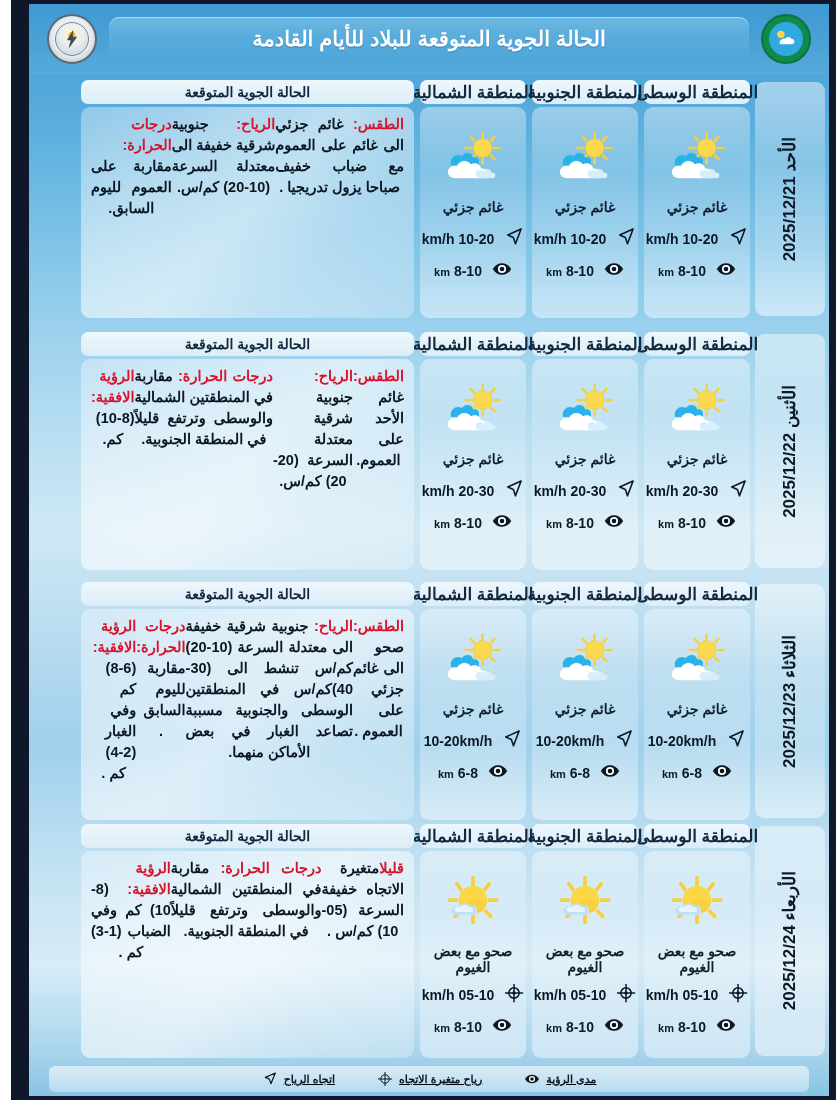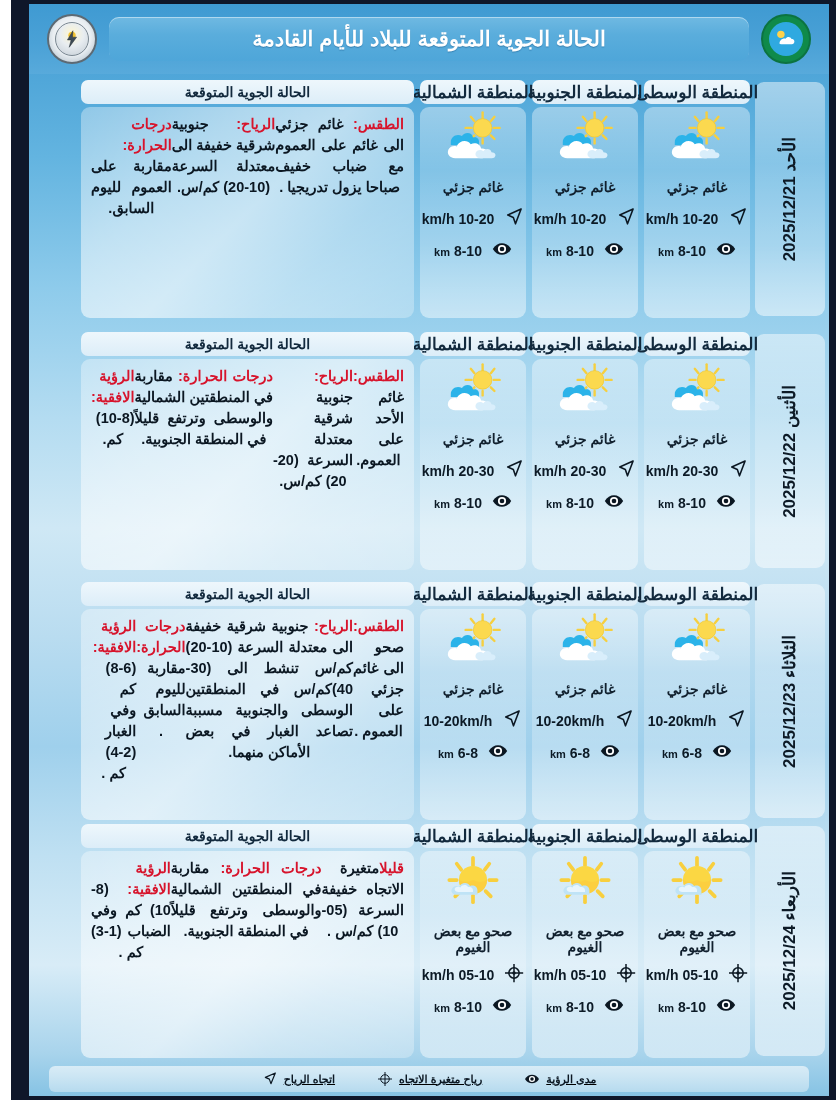--- a/index.html
+++ b/index.html
@@ -117,21 +117,21 @@
     font-size:17px; font-weight:700; color:#12293d; white-space:nowrap;
   }
   .region-body{
     width:106px; flex:1;
     border-radius:9px;
     background:linear-gradient(180deg,
        rgba(255,255,255,.40) 0%, rgba(255,255,255,.18) 30%,
        rgba(255,255,255,.26) 65%, rgba(255,255,255,.46) 100%);
     display:flex; flex-direction:column;
     align-items:center; justify-content:flex-start;
-    padding-top:2px;
+    padding-top:22px;
   }
   .wx-icon{ width:74px; height:60px; }
   .cond-label{
     font-size:14px; font-weight:700; color:#11202e;
     text-align:center; line-height:1.15; margin-top:6px;
     min-height:20px;
   }
   .metric{
     display:flex; flex-direction:row-reverse; align-items:center;
     justify-content:center; gap:10px; margin-top:8px; width:100%;

